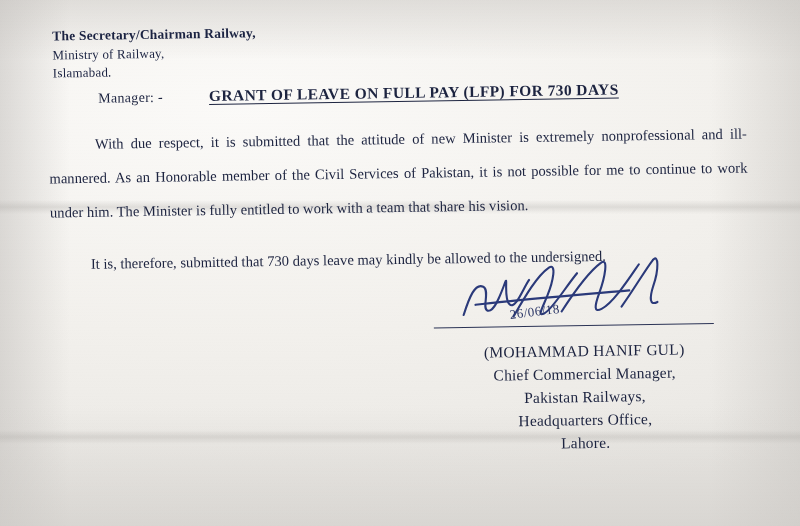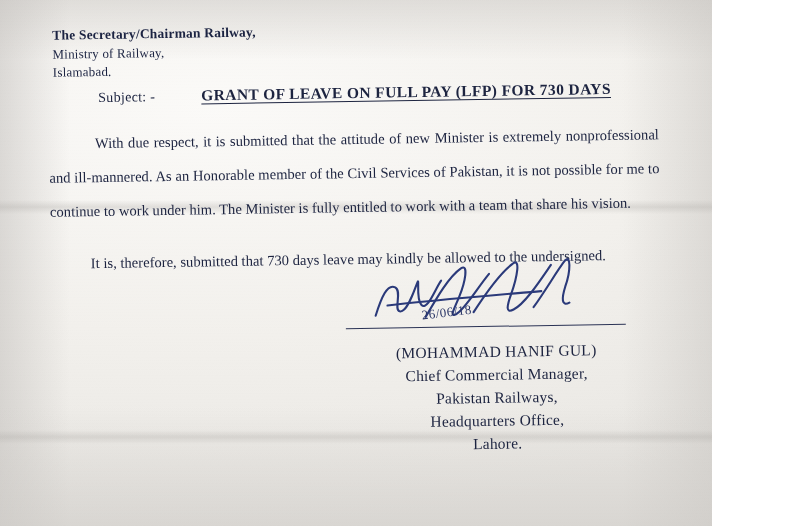--- a/index.html
+++ b/index.html
@@ -2,21 +2,21 @@
 <html><head>
 <meta charset="utf-8">
 <style>
   html, body {
     margin: 0;
     padding: 0;
     background: #ffffff;
   }
   #page {
     position: relative;
-    width: 712px;
+    width: 800px;
     height: 526px;
     overflow: hidden;
     background: #3b82f6;
     font-family: "Liberation Serif", serif;
     color: #1d2440;
   }
   
   .paper-base {
     position: absolute;
     inset: 0;
@@ -177,21 +177,21 @@
 
   <div class="content">
 
     <div class="addressee">
       <div class="ln1">The Secretary/Chairman Railway,</div>
       <div class="ln2">Ministry of Railway,</div>
       <div class="ln3">Islamabad.</div>
     </div>
 
     <div class="subject-row">
-      <span class="subject-label">Subject: -</span>
+      <span class="subject-label">Manager: -</span>
       <span class="subject-title">GRANT OF LEAVE ON FULL PAY (LFP) FOR 730 DAYS</span>
     </div>
 
     <div class="body">
       <p class="first">With due respect, it is submitted that the attitude of new Minister is extremely nonprofessional and ill-mannered. As an Honorable member of the Civil Services of Pakistan, it is not possible for me to continue to work under him. The Minister is fully entitled to work with a team that share his vision.</p>
       <p class="second">It is, therefore, submitted that 730 days leave may kindly be allowed to the undersigned.</p>
     </div>
 
     <div class="sign-area">
       <div class="signature">

